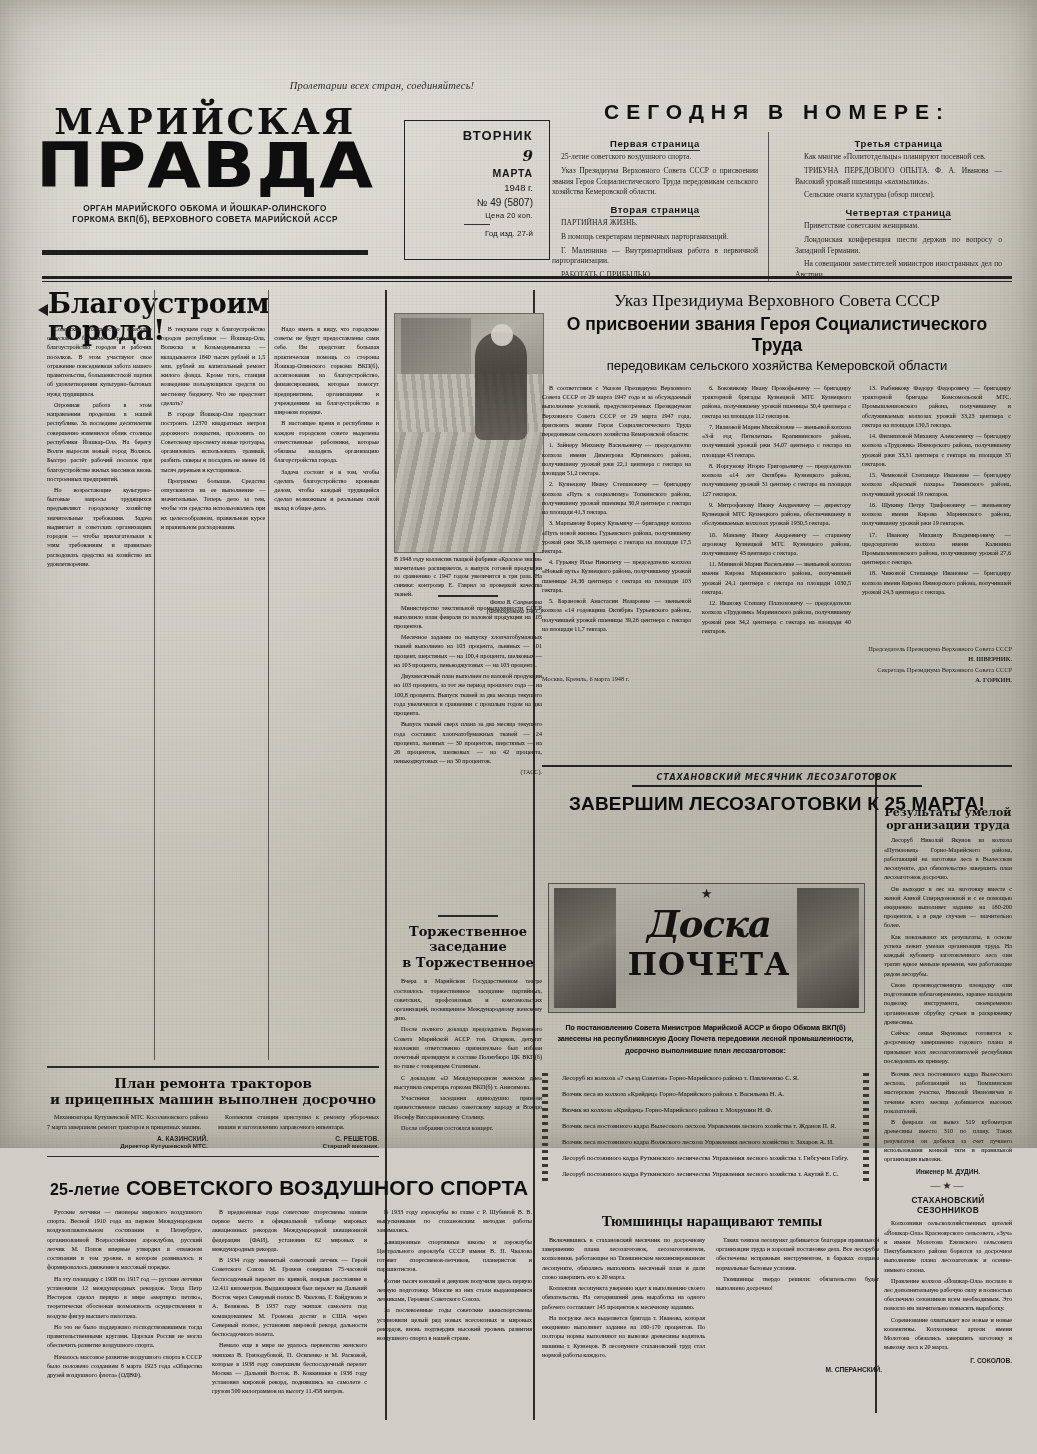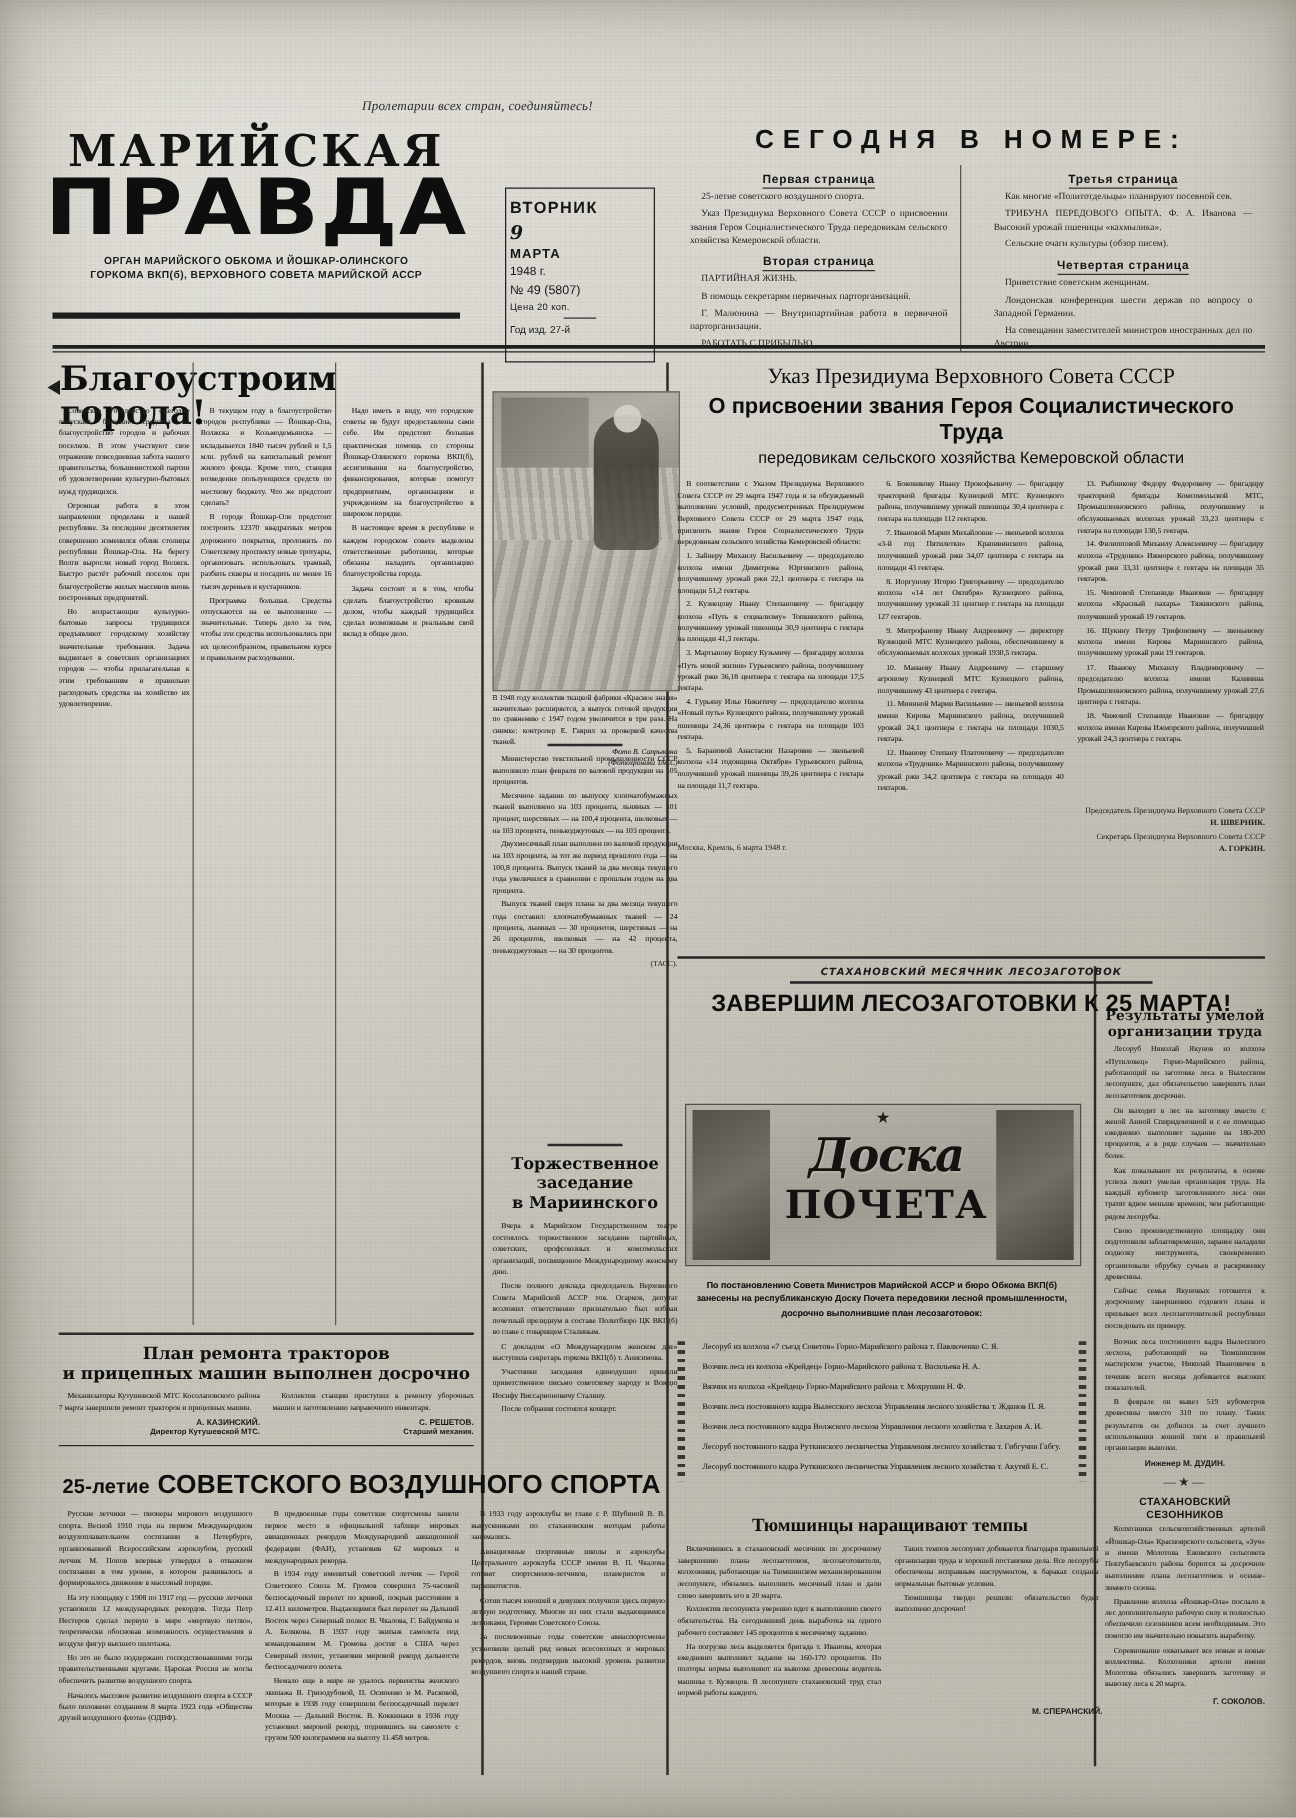--- a/index.html
+++ b/index.html
@@ -4,21 +4,21 @@
 <style>
   html,body{margin:0;padding:0;}
   body{
     width:1037px;height:1454px;
     background:#cfcdc6;
     font-family:"Liberation Serif", serif;
     color:#1a1a1a;
     overflow:hidden;
   }
   .page{
-    position:relative;width:1037px;height:1454px;
+    position:relative;width:1037px;height:1148px;
     background:
       radial-gradient(ellipse at 20% 15%, rgba(255,255,255,.30), rgba(255,255,255,0) 60%),
       radial-gradient(ellipse at 85% 85%, rgba(120,115,100,.18), rgba(0,0,0,0) 55%),
       linear-gradient(170deg,#d8d6cd 0%,#cbc8bf 40%,#c4c1b7 70%,#d0cdc4 100%);
   }
   .grain{
     position:absolute;inset:0;pointer-events:none;
     background-image:
       repeating-linear-gradient(0deg, rgba(90,85,70,.035) 0 1px, rgba(255,255,255,0) 1px 3px),
       repeating-linear-gradient(90deg, rgba(90,85,70,.03) 0 1px, rgba(255,255,255,0) 1px 4px);
@@ -46,22 +46,22 @@
     letter-spacing:1px;line-height:.95;color:#0e0e0e;margin-top:-2px;
     transform:scaleX(1.12);transform-origin:center;
   }
   .logo-sub{
     margin-top:7px;font-family:"Liberation Sans",sans-serif;font-weight:700;
     font-size:8.2px;letter-spacing:.35px;line-height:1.35;color:#1c1c1c;
   }
   .rule-heavy{position:absolute;left:20px;top:222px;width:326px;height:5px;background:#1d1d1d;}
 
   .datebox{
-    position:absolute;left:382px;top:122px;width:112px;height:130px;
-    border:1.6px solid #222;padding:4px 3px;text-align:left;
+    position:absolute;left:382px;top:92px;width:112px;height:130px;
+    border:1.6px solid #222;padding:4px 16px;text-align:right;
     font-family:"Liberation Sans",sans-serif;color:#161616;
   }
   .datebox .dow{font-weight:700;font-size:13px;letter-spacing:1.2px;margin-top:3px;}
   .datebox .day{font-family:"DejaVu Serif",serif;font-style:italic;font-size:15px;font-weight:700;margin-top:4px;}
   .datebox .mon{font-size:10.5px;font-weight:700;letter-spacing:.8px;margin-top:2px;}
   .datebox .yr{font-size:9.5px;margin-top:3px;}
   .datebox .num{font-size:10px;margin-top:4px;}
   .datebox .price{font-size:7.5px;margin-top:3px;letter-spacing:.3px;}
   .datebox .dash{width:26px;height:1px;background:#333;margin:4px auto;}
   .datebox .est{font-size:8px;}
@@ -354,21 +354,21 @@
           <p>Выпуск тканей сверх плана за два месяца текущего года составил: хлопчатобумажных тканей — 24 процента, льняных — 30 процентов, шерстяных — на 26 процентов, шелковых — на 42 процента, пенькоджутовых — на 30 процентов.</p>
         </div>
     <div style="text-align:right;font-size:6.2px;margin-top:2px;">(ТАСС).</div>
   </div>
 
   <div class="mid-col2">
     <div class="sep-short"></div>
     <div class="torg-h">
       <div>Торжественное</div>
       <div>заседание</div>
-      <div>в Мариинского</div>
+      <div>в Торжественное</div>
     </div>
     <div class="col-text blurtext" id="theatre" style="margin-top:7px;">
           <p>Вчера в Марийском Государственном театре состоялось торжественное заседание партийных, советских, профсоюзных и комсомольских организаций, посвященное Международному женскому дню.</p>
           <p>После полного доклада председатель Верховного Совета Марийской АССР тов. Огарков, депутат возложил ответственно признательно был избран почетный президиум в составе Политбюро ЦК ВКП(б) во главе с товарищем Сталиным.</p>
           <p>С докладом «О Международном женском дне» выступила секретарь горкома ВКП(б) т. Анисимова.</p>
           <p>Участники заседания единодушно приняли приветственное письмо советскому народу и Вождю Иосифу Виссарионовичу Сталину.</p>
           <p>После собрания состоялся концерт.</p>
         </div>
   </div>
 

